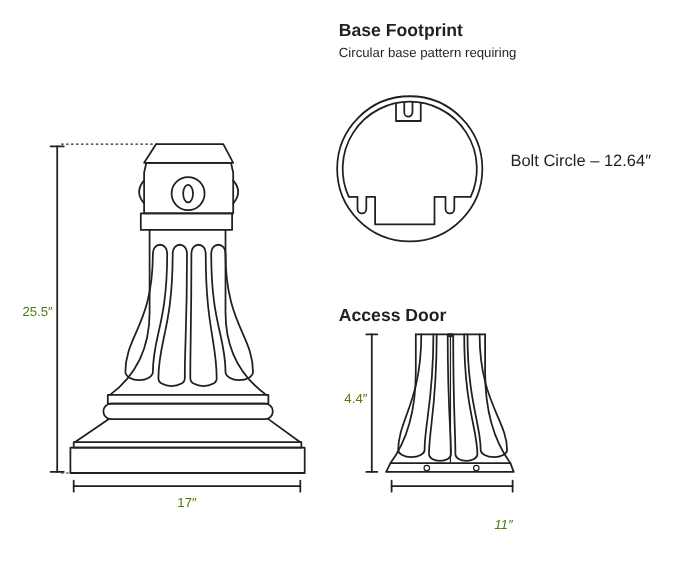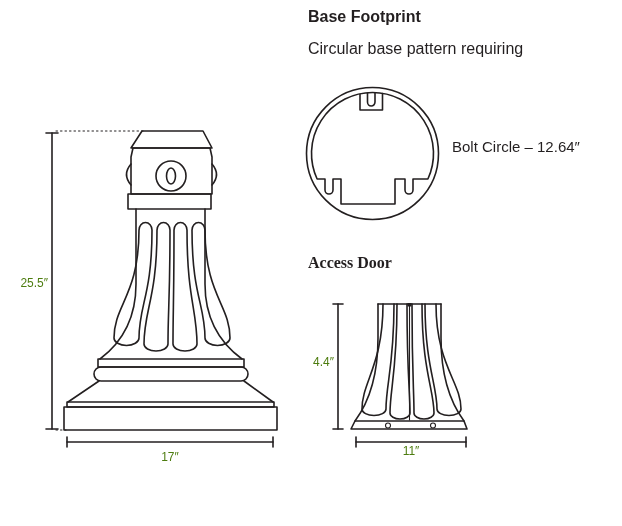--- a/index.html
+++ b/index.html
@@ -2,23 +2,23 @@
 <html><head>
 <meta charset="utf-8">
 <style>
   html,body{margin:0;padding:0;background:#fff;}
   #canvas{
     position:relative;width:622px;height:526px;background:#ffffff;overflow:hidden;
     font-family:"Liberation Sans","DejaVu Sans",sans-serif;color:#231f20;
   }
   .abs{position:absolute;}
   .heading{font-size:16px;font-weight:bold;color:#231f20;letter-spacing:0;}
-  .body-text{font-size:16px;line-height:21px;color:#231f20;}
+  .body-text{font-size:12px;line-height:21px;color:#231f20;}
   .dim-label{font-size:12px;color:#4d7c0f;white-space:nowrap;}
-  .spec-text{font-size:15px;line-height:22px;color:#231f20;white-space:nowrap;}
+  .spec-text{font-size:15px;line-height:22px;color:#231f20;white-space:nowrap;margin-left:12px;}
   svg{display:block;}
   svg path, svg rect, svg circle, svg ellipse, svg line{
     fill:none;stroke:#231f20;stroke-width:1.6;stroke-linecap:round;stroke-linejoin:round;
   }
   svg .thin{stroke-width:1.1;}
   svg .dotted{stroke-width:1;stroke-dasharray:1.5,3;}
   svg .filled{fill:#231f20;stroke:none;}
 </style>
 </head>
 <body>
@@ -67,38 +67,38 @@
 
     <g class="thin">
       <path d="M67,442 H273"></path>
       <path d="M67,437 V447"></path>
       <path d="M273,437 V447"></path>
     </g>
   </svg>
   <span class="abs dim-label" style="left:8px;top:276px;width:40px;text-align:right;">25.5″</span>
   <span class="abs dim-label" style="left:67px;top:450px;width:206px;text-align:center;">17″</span>
 
-  <div class="abs heading" style="left:308px;top:8px;text-align:right;">Base Footprint</div>
+  <div class="abs heading" style="left:308px;top:20px;text-align:right;">Base Footprint</div>
   <div class="abs body-text" style="left:308px;top:38px;">
     <div>Circular base pattern requiring</div>
   </div>
 
   <svg class="abs" style="left:300px;top:82px;" width="150" height="150" viewBox="300 82 150 150">
     <circle cx="372.5" cy="153.5" r="66"></circle>
     <path d="M317.1,179 A61,61 0 1 1 427.9,179 H413 V190 A4,4 0 0 1 405,190 V179 H395 V204 H341 V179 H333 V190 A4,4 0 0 1 325,190 V179 Z"></path>
     <g class="thin">
       <path d="M360,94.5 V110 H382.5 V93.5"></path>
       <path d="M367.5,93 V102 A3.75,4 0 0 0 375,102 V93"></path>
     </g>
   </svg>
   <div class="abs spec-text" style="left:452px;top:136px;">
     <div>Bolt Circle – 12.64″</div>
   </div>
 
-  <div class="abs heading" style="left:308px;top:254px;font-family:Liberation Serif, serif;">Access Door</div>
+  <div class="abs heading" style="left:308px;top:279px;">Access Door</div>
 
   <svg class="abs" style="left:300px;top:295px;" width="180" height="155" viewBox="300 295 180 155">
     <g>
       <path d="M378,304 H441"></path>
       <path d="M378,304 V338 Q378,390 355,421"></path>
       <path d="M441,304 V338 Q441,390 464,421"></path>
       <path d="M355,421 H464 L467,429 H351 Z"></path>
       <path class="thin" d="M409.5,305 V420"></path>
       <rect class="filled" x="407.5" y="303" width="4" height="3.5"></rect>
       <g class="thin">
@@ -115,15 +115,15 @@
       <path d="M333,304 H343"></path>
       <path d="M333,429 H343"></path>
     </g>
     <g class="thin">
       <path d="M356,442 H466"></path>
       <path d="M356,437 V447"></path>
       <path d="M466,437 V447"></path>
     </g>
   </svg>
   <span class="abs dim-label" style="left:298px;top:355px;width:36px;text-align:right;">4.4″</span>
-  <span class="abs dim-label" style="left:356px;top:444px;width:110px;text-align:center;">11″</span>
+  <span class="abs dim-label" style="left:356px;top:470px;width:110px;text-align:right;font-style:italic;">11″</span>
 
 </div>
 
 </body></html>

